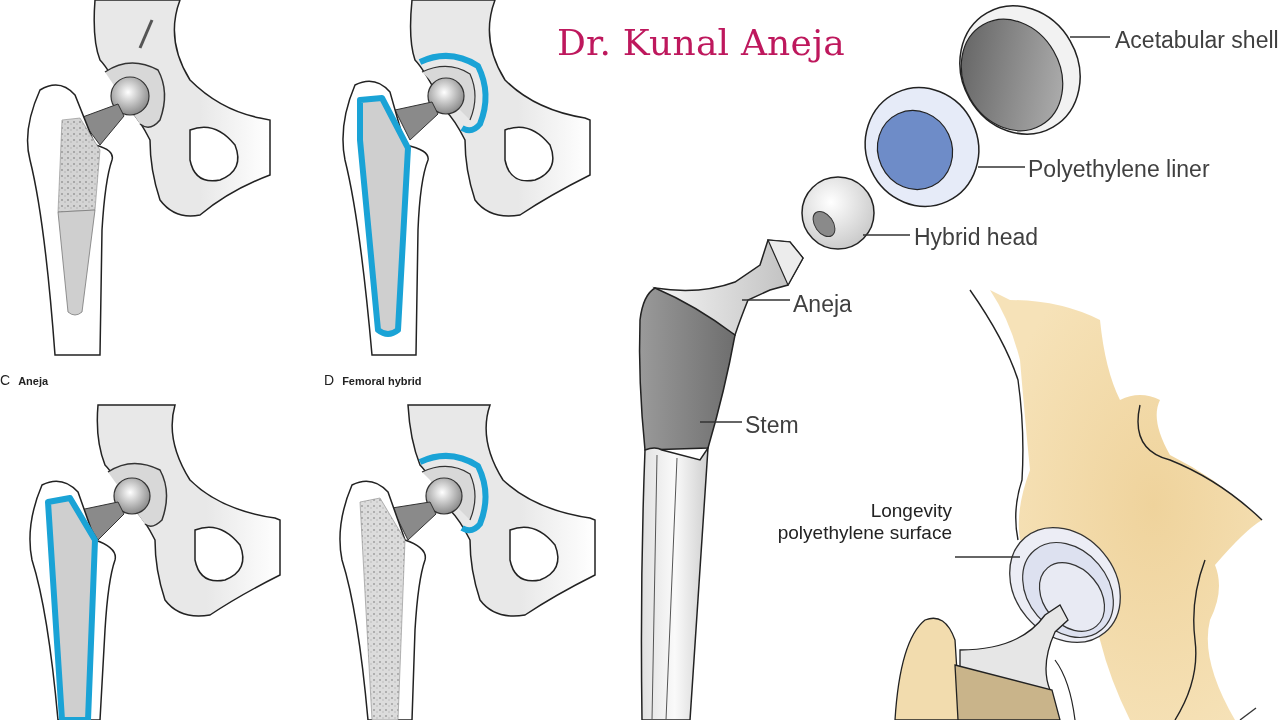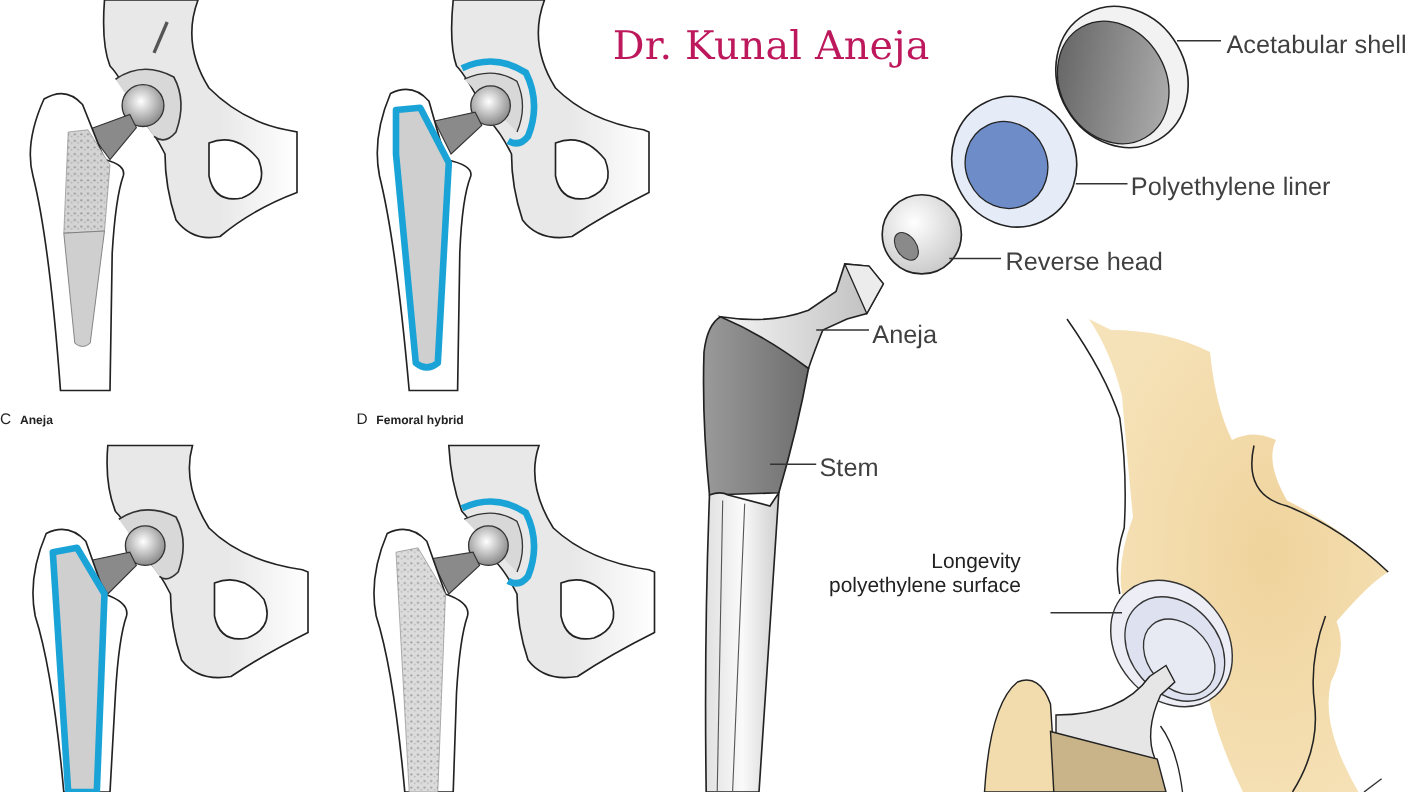--- a/index.html
+++ b/index.html
@@ -198,19 +198,19 @@
   <path d="M960,650 Q1020,650 1045,615 L1060,605 L1068,620 L1055,632 Q1040,665 1050,690 L960,690 Z" fill="#e6e6e6" stroke="#222" stroke-width="1.3"></path>
 
   <path d="M895,720 Q900,640 925,620 Q945,612 955,640 L960,720 Z" fill="#f2dcae" stroke="#222" stroke-width="1.3"></path>
   <path d="M955,665 L1052,690 L1060,720 L958,720 Z" fill="#c9b48a" stroke="#222" stroke-width="1.3"></path>
   <path d="M1055,660 Q1070,680 1075,720" fill="none" stroke="#222" stroke-width="1.2"></path>
   <line x1="1240" y1="720" x2="1256" y2="708" stroke="#333" stroke-width="1.3"></line>
 </svg>
 
 <div class="abs callout" style="left:1115px;top:27px">Acetabular shell</div>
 <div class="abs callout" style="left:1028px;top:156px">Polyethylene liner</div>
-<div class="abs callout" style="left:914px;top:224px">Reverse head</div>
+<div class="abs callout" style="left:914px;top:224px">Hybrid head</div>
 <div class="abs callout" style="left:793px;top:291px">Aneja</div>
 <div class="abs callout" style="left:745px;top:412px">Stem</div>
-<div class="abs callout-multi" style="left:716px;top:500px;width:212px">
+<div class="abs callout-multi" style="left:740px;top:500px;width:212px">
   <div>Longevity</div>
   <div>polyethylene surface</div>
 </div>
 
 </body></html>

